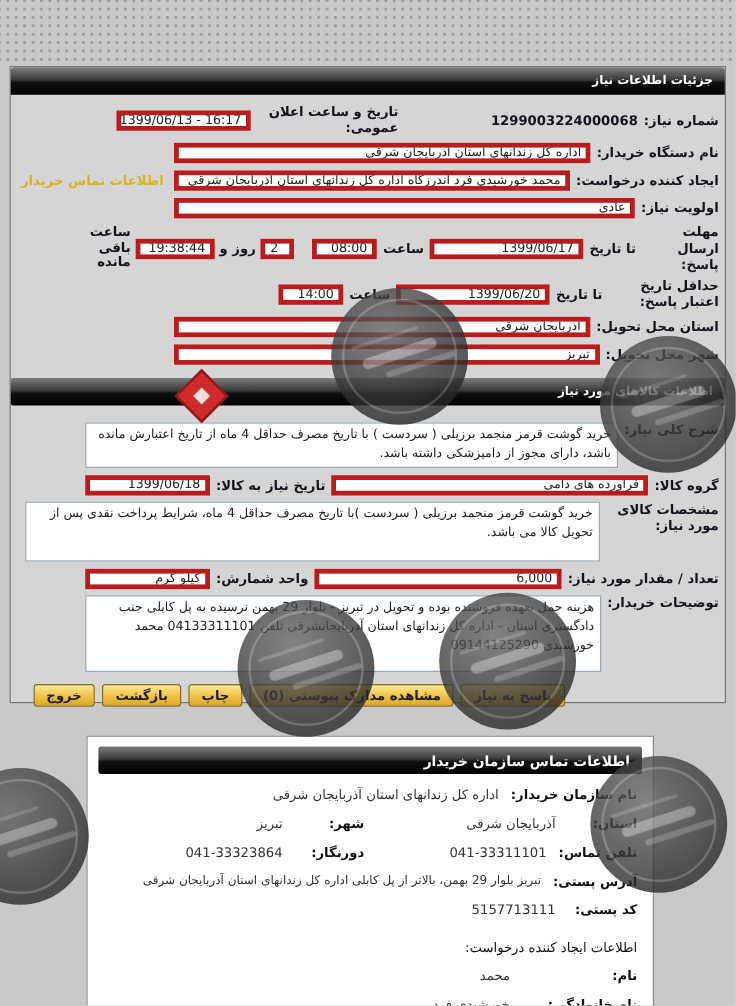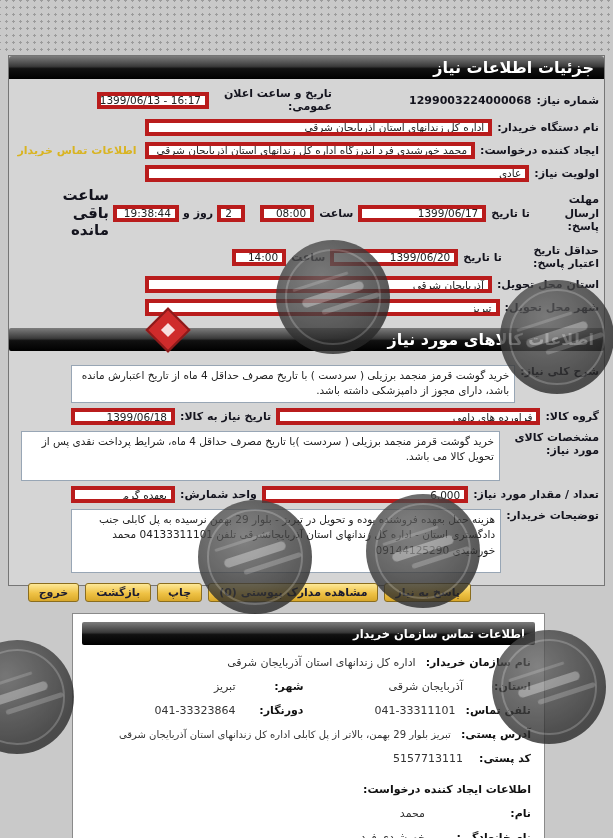--- a/index.html
+++ b/index.html
@@ -15,21 +15,21 @@
     background-image: radial-gradient(circle, #9b9b9b 1px, transparent 1.4px);
     background-size: 7px 7px;
     background-position: 3px 4px;
   }
   
   .panel {
     position: absolute; left: 8px; top: 55px; width: 597px; height: 531px;
     background: #d5d5d5; border: 1px solid #767676;
   }
   .bar {
-    height: 23px; color: #fff; font-weight: bold; font-size: 16px;
+    height: 23px; color: #fff; font-weight: bold; font-size: 10px;
     background: linear-gradient(#7d7d7d, #3a3a3a 45%, #111 55%, #000);
     display: flex; align-items: center; padding: 0 10px;
     border-radius: 3px 3px 0 0;
   }
   .section-bar { border-radius: 2px; margin: 2px 0 6px 0; }
   .content { padding: 8px 5px 4px 5px; }
   .row {
     display: flex; align-items: center; gap: 5px;
     min-height: 18px; margin-bottom: 5px;
     font-size: 11px; color: #14141e;
@@ -56,42 +56,42 @@
     background: #fff; border: 1px solid #98a6b5; padding: 2px 5px;
     font-size: 10.5px; color: #222; line-height: 1.5; overflow: hidden;
   }
   .h36 { height: 38px; } .h48 { height: 50px; } .h62 { height: 64px; }
   .link {
     color: #d9b422; font-weight: bold; font-size: 11px; cursor: pointer;
     text-decoration: none; white-space: nowrap;
   }
   .link-zone { width: 126px; flex: none; display: flex; justify-content: center; }
   .countdown { flex: 1; display: flex; align-items: center; gap: 4px; justify-content: flex-start; padding-right: 10px; }
-  .small-wrap { width: 58px; white-space: normal; font-weight: bold; font-size: 15px; line-height: 1.15; }
+  .small-wrap { width: 58px; white-space: normal; font-weight: bold; font-size: 11px; line-height: 1.15; }
   .btn-row { display: flex; gap: 6px; margin: 10px 128px 0 0; }
   .btn {
     background: linear-gradient(#fde896, #efc245 55%, #d9a82a);
     border: 1px solid #8a6d1f; border-radius: 3px;
     font-family: "DejaVu Sans", sans-serif;
     font-weight: bold; font-size: 11px; color: #1c1c30;
     height: 19px; padding: 0 10px; cursor: pointer; white-space: nowrap;
   }
   
   .card {
     position: absolute; left: 72px; top: 613px; width: 473px; height: 241px;
     background: #fff; border: 1px solid #8a8a8a; padding: 8px 9px;
   }
   .card .bar { border-radius: 2px; font-size: 11.5px; }
   .crow { display: flex; align-items: flex-start; gap: 10px; font-size: 11px; color: #222; margin-top: 11px; padding: 0 4px; }
   .clbl { font-weight: bold; color: #111; white-space: nowrap; min-width: 96px; }
   .clbl.short { min-width: 58px; }
   .half { width: 50%; display: flex; gap: 10px; }
   .cval { color: #333; }
   .addr { font-size: 10px; line-height: 1.3; }
-  .creator-title { font-weight: bold; font-size: 11px; color: #111; margin-top: 18px; padding: 0 4px; }
+  .creator-title { font-weight: normal; font-size: 11px; color: #111; margin-top: 18px; padding: 0 4px; }
   
   .wm {
     position: absolute; width: 114px; height: 114px; border-radius: 50%;
     background: radial-gradient(circle at 40% 32%, rgba(96,96,96,.96), rgba(40,40,40,.96) 72%);
     opacity: .82; z-index: 40; pointer-events: none;
   }
   .wm::before {
     content: ""; position: absolute; inset: 9px;
     border: 2px solid rgba(255,255,255,.22); border-radius: 50%;
   }
@@ -210,21 +210,21 @@
     <div class="row top">
       <span class="lbl wrap w94">مشخصات کالای مورد نیاز:</span>
       <span class="area grow h48">خرید گوشت قرمز منجمد برزیلی ( سردست )با تاریخ مصرف حداقل 4 ماه، شرایط پرداخت نقدی پس از تحویل کالا می باشد.</span>
       <span class="sp2"></span>
     </div>
 
     <div class="row">
       <span class="lbl">تعداد / مقدار مورد نیاز:</span>
       <span class="box grow">6,000</span>
       <span class="lbl">واحد شمارش:</span>
-      <span class="box w104">بعهده گرم</span>
+      <span class="box w104">کیلو گرم</span>
       <span class="sp52"></span>
     </div>
 
     <div class="row top">
       <span class="lbl">توضیحات خریدار:</span>
       <span class="area grow h62">هزینه حمل بعهده فروشنده بوده و تحویل در تبریز - بلوار 29 بهمن نرسیده به پل کابلی جنب دادگستری استان - اداره کل زندانهای استان آذربایجانشرقی تلفن 04133311101 محمد خورشیدی 09144125290</span>
       <span class="sp52"></span>
     </div>
 
     <div class="btn-row">

